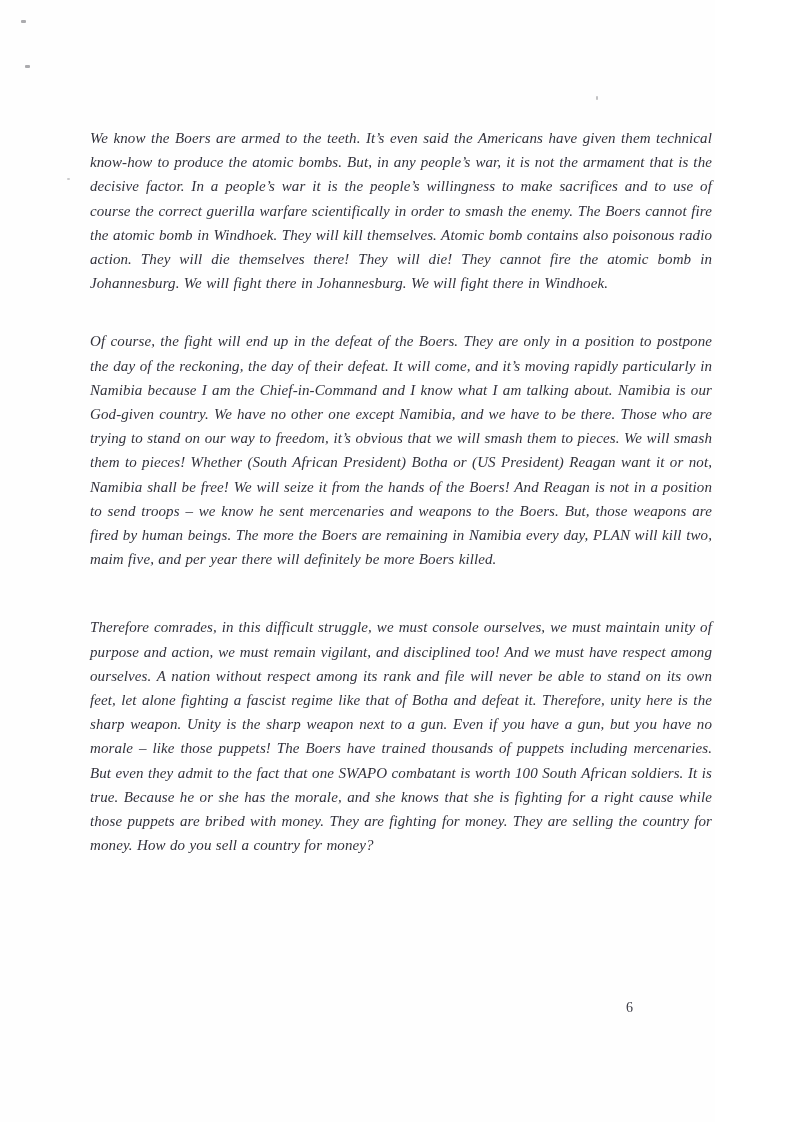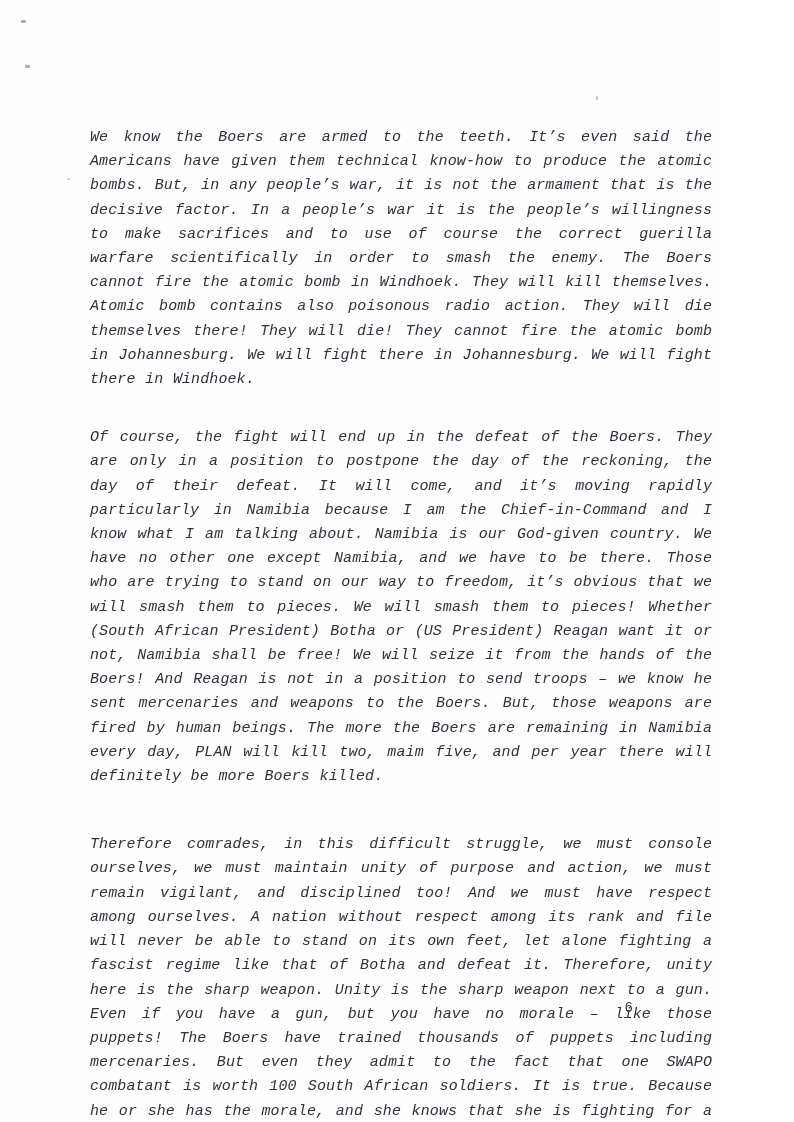--- a/index.html
+++ b/index.html
@@ -6,21 +6,21 @@
     margin: 0;
     padding: 0;
     background: #ffffff;
   }
   .page {
     position: relative;
     width: 715px;
     height: 1122px;
     background: #fefefe;
     overflow: hidden;
-    font-family: Liberation Mono, monospace;
+    font-family: Liberation Serif, serif;
   }
   .content {
     position: absolute;
     left: 90px;
     top: 126px;
     width: 622px;
   }
   .content p {
     margin: 0 0 34px 0;
     font-style: italic;

